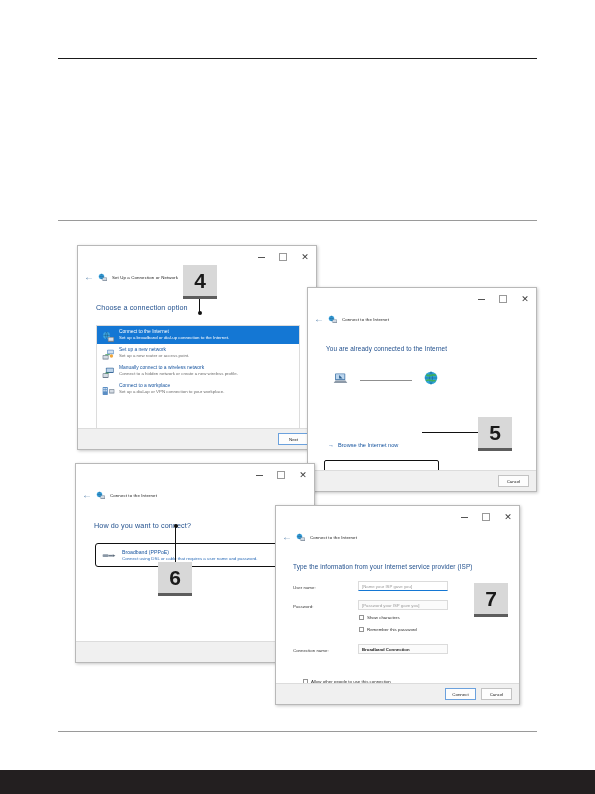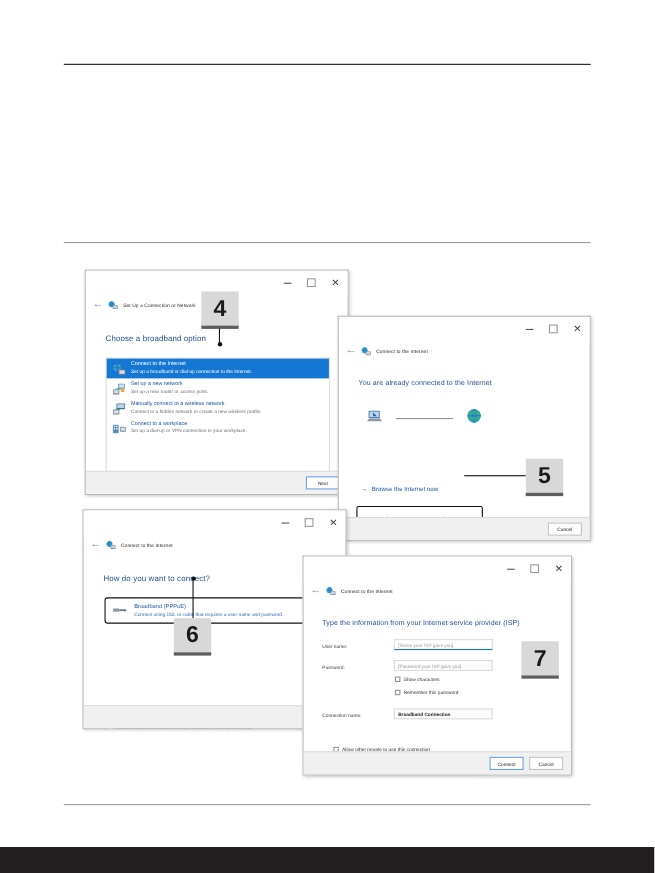--- a/index.html
+++ b/index.html
@@ -227,21 +227,21 @@
           <circle cx="7" cy="7" r="5.5" fill="#3da5e0"></circle>
           <path d="M2 7h10M7 1.8c2 2.6 2 7.8 0 10.4M7 1.8c-2 2.6-2 7.8 0 10.4" stroke="#1b5e8c" fill="none" stroke-width="0.8"></path>
           <rect x="9" y="9" width="9" height="7" rx="1" fill="#7d8a99"></rect>
           <rect x="10" y="10" width="7" height="4.5" fill="#cfd8e2"></rect>
         </svg>
       </span>
       <span class="dlg-caption">Set Up a Connection or Network</span>
     </div>
 
     <div class="dlg-body">
-      <div class="heading" style="position:absolute; left:18px; top:18px;">Choose a broadband option</div>
+      <div class="heading" style="position:absolute; left:18px; top:18px;">Choose a connection option</div>
 
       <div class="optbox" style="left:18px; top:40px; width:204px; height:112px;">
 
         <div class="optrow sel">
           <span class="ic">
             <svg viewBox="0 0 20 18" width="13" height="12">
               <circle cx="7" cy="6.5" r="5.3" fill="#3da5e0"></circle>
               <path d="M1.9 6.5h10.2M7 1.3c2 2.6 2 7.8 0 10.4M7 1.3c-2 2.6-2 7.8 0 10.4" stroke="#16507d" fill="none" stroke-width="0.7"></path>
               <rect x="9" y="9" width="9.5" height="7.5" rx="1" fill="#6f7d8d"></rect>
               <rect x="10" y="10" width="7.5" height="4.8" fill="#d6dde5"></rect>

